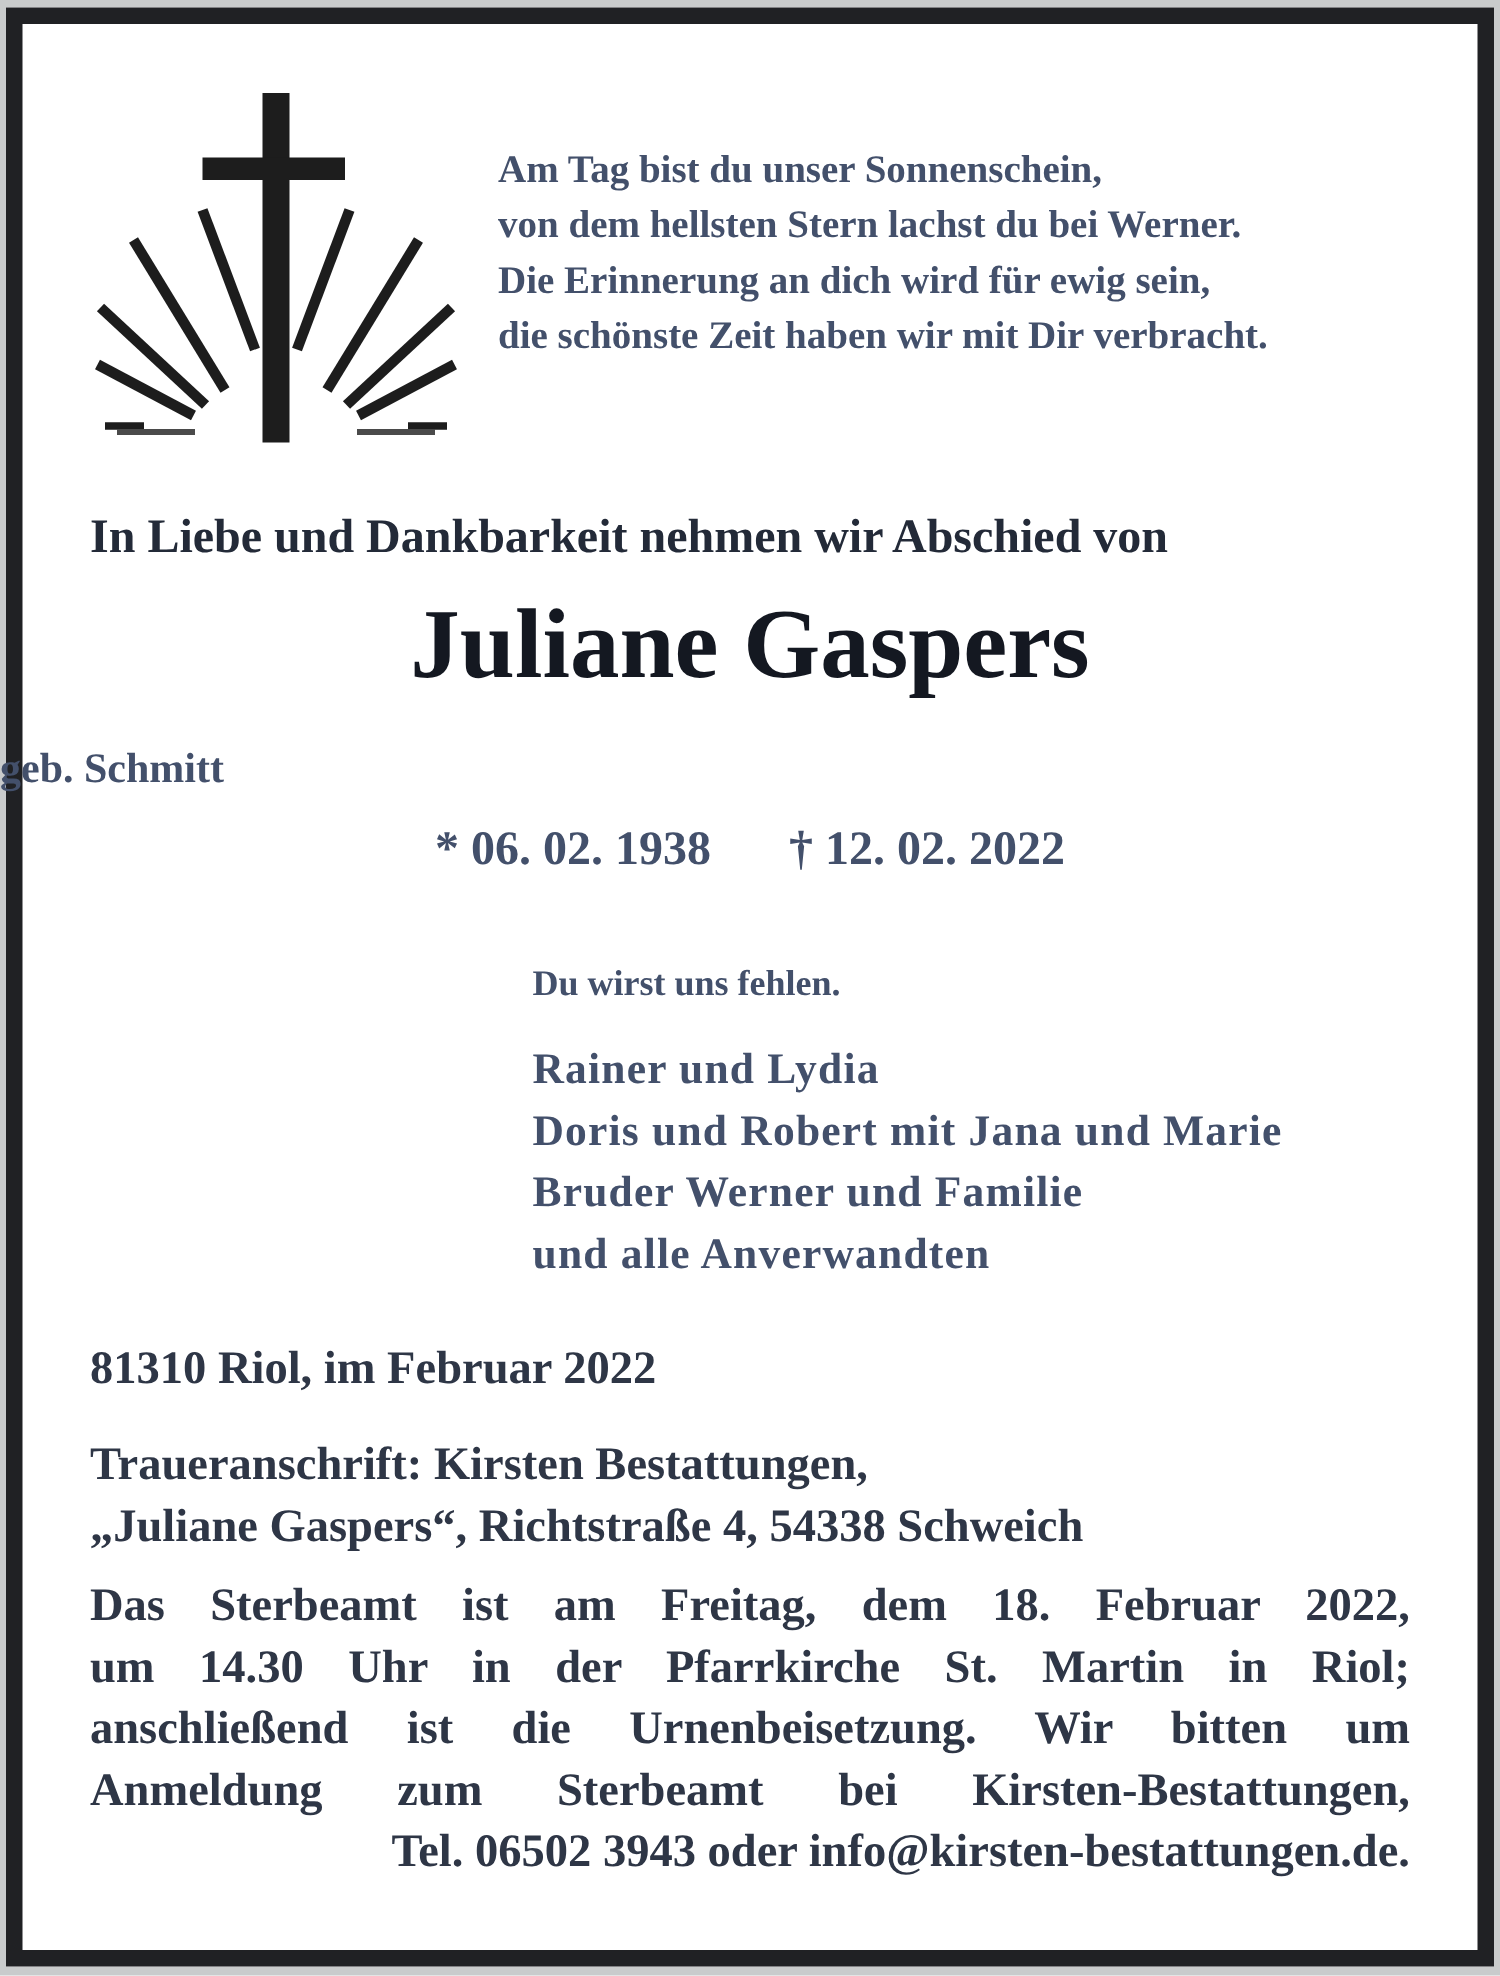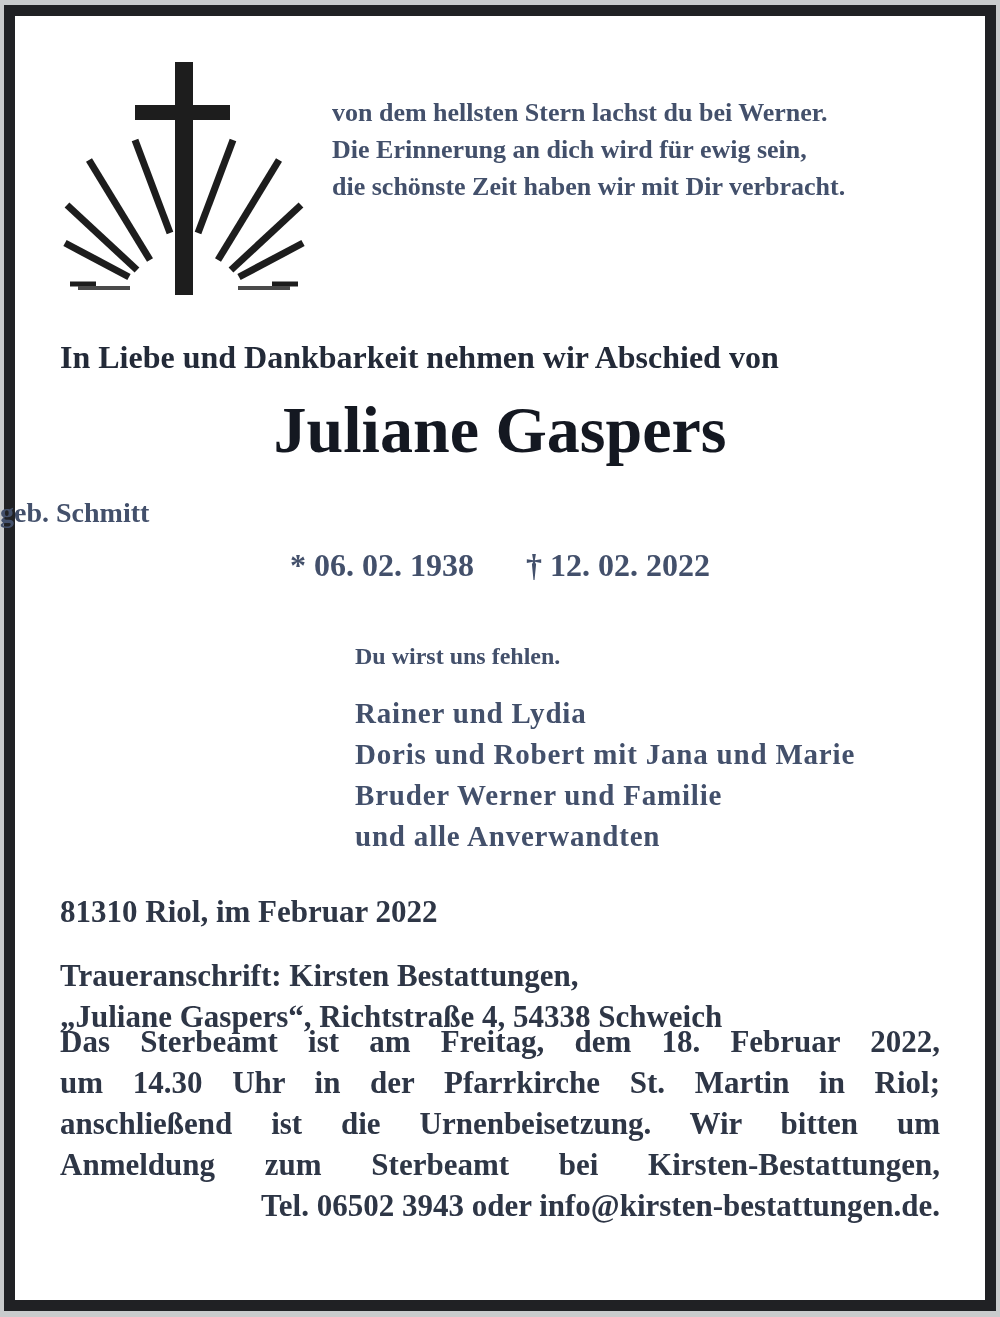--- a/index.html
+++ b/index.html
@@ -69,21 +69,21 @@
     color:var(--ink_body, #2e3646);
     white-space:nowrap;
   }
   .condolence {
     left:60px; top:955px;
     font-size:31px; line-height:41px; font-weight:bold;
     color:var(--ink_body, #2e3646);
     white-space:nowrap;
   }
   .ceremony {
-    left:60px; top:1021px; width:880px;
+    left:60px; top:1049px; width:880px;
     font-size:31px; line-height:41px; font-weight:bold;
     color:var(--ink_body, #2e3646);
   }
   .jline { text-align:justify; text-align-last:justify; }
   .lline { text-align:right; }
 
   .emblem svg line, .emblem svg rect { shape-rendering:auto; }
 </style>
 </head>
 <body>
@@ -109,20 +109,21 @@
     <g>
       <line x1="13" y1="227" x2="39" y2="227" stroke="#1d1d1d" stroke-width="5"></line>
       <line x1="21" y1="231" x2="73" y2="231" stroke="#4a4a4a" stroke-width="4"></line>
       <line x1="215" y1="227" x2="241" y2="227" stroke="#1d1d1d" stroke-width="5"></line>
       <line x1="181" y1="231" x2="233" y2="231" stroke="#4a4a4a" stroke-width="4"></line>
     </g>
   </svg>
 </div>
 
 <div class="abs poem">
+  <div>Am Tag bist du unser Sonnenschein,</div>
   <div>von dem hellsten Stern lachst du bei Werner.</div>
   <div>Die Erinnerung an dich wird für ewig sein,</div>
   <div>die schönste Zeit haben wir mit Dir verbracht.</div>
 </div>
 
 <div class="abs intro">In Liebe und Dankbarkeit nehmen wir Abschied von</div>
 
 <div class="abs name">Juliane Gaspers</div>
 
 <div class="abs maiden">geb. Schmitt</div>

